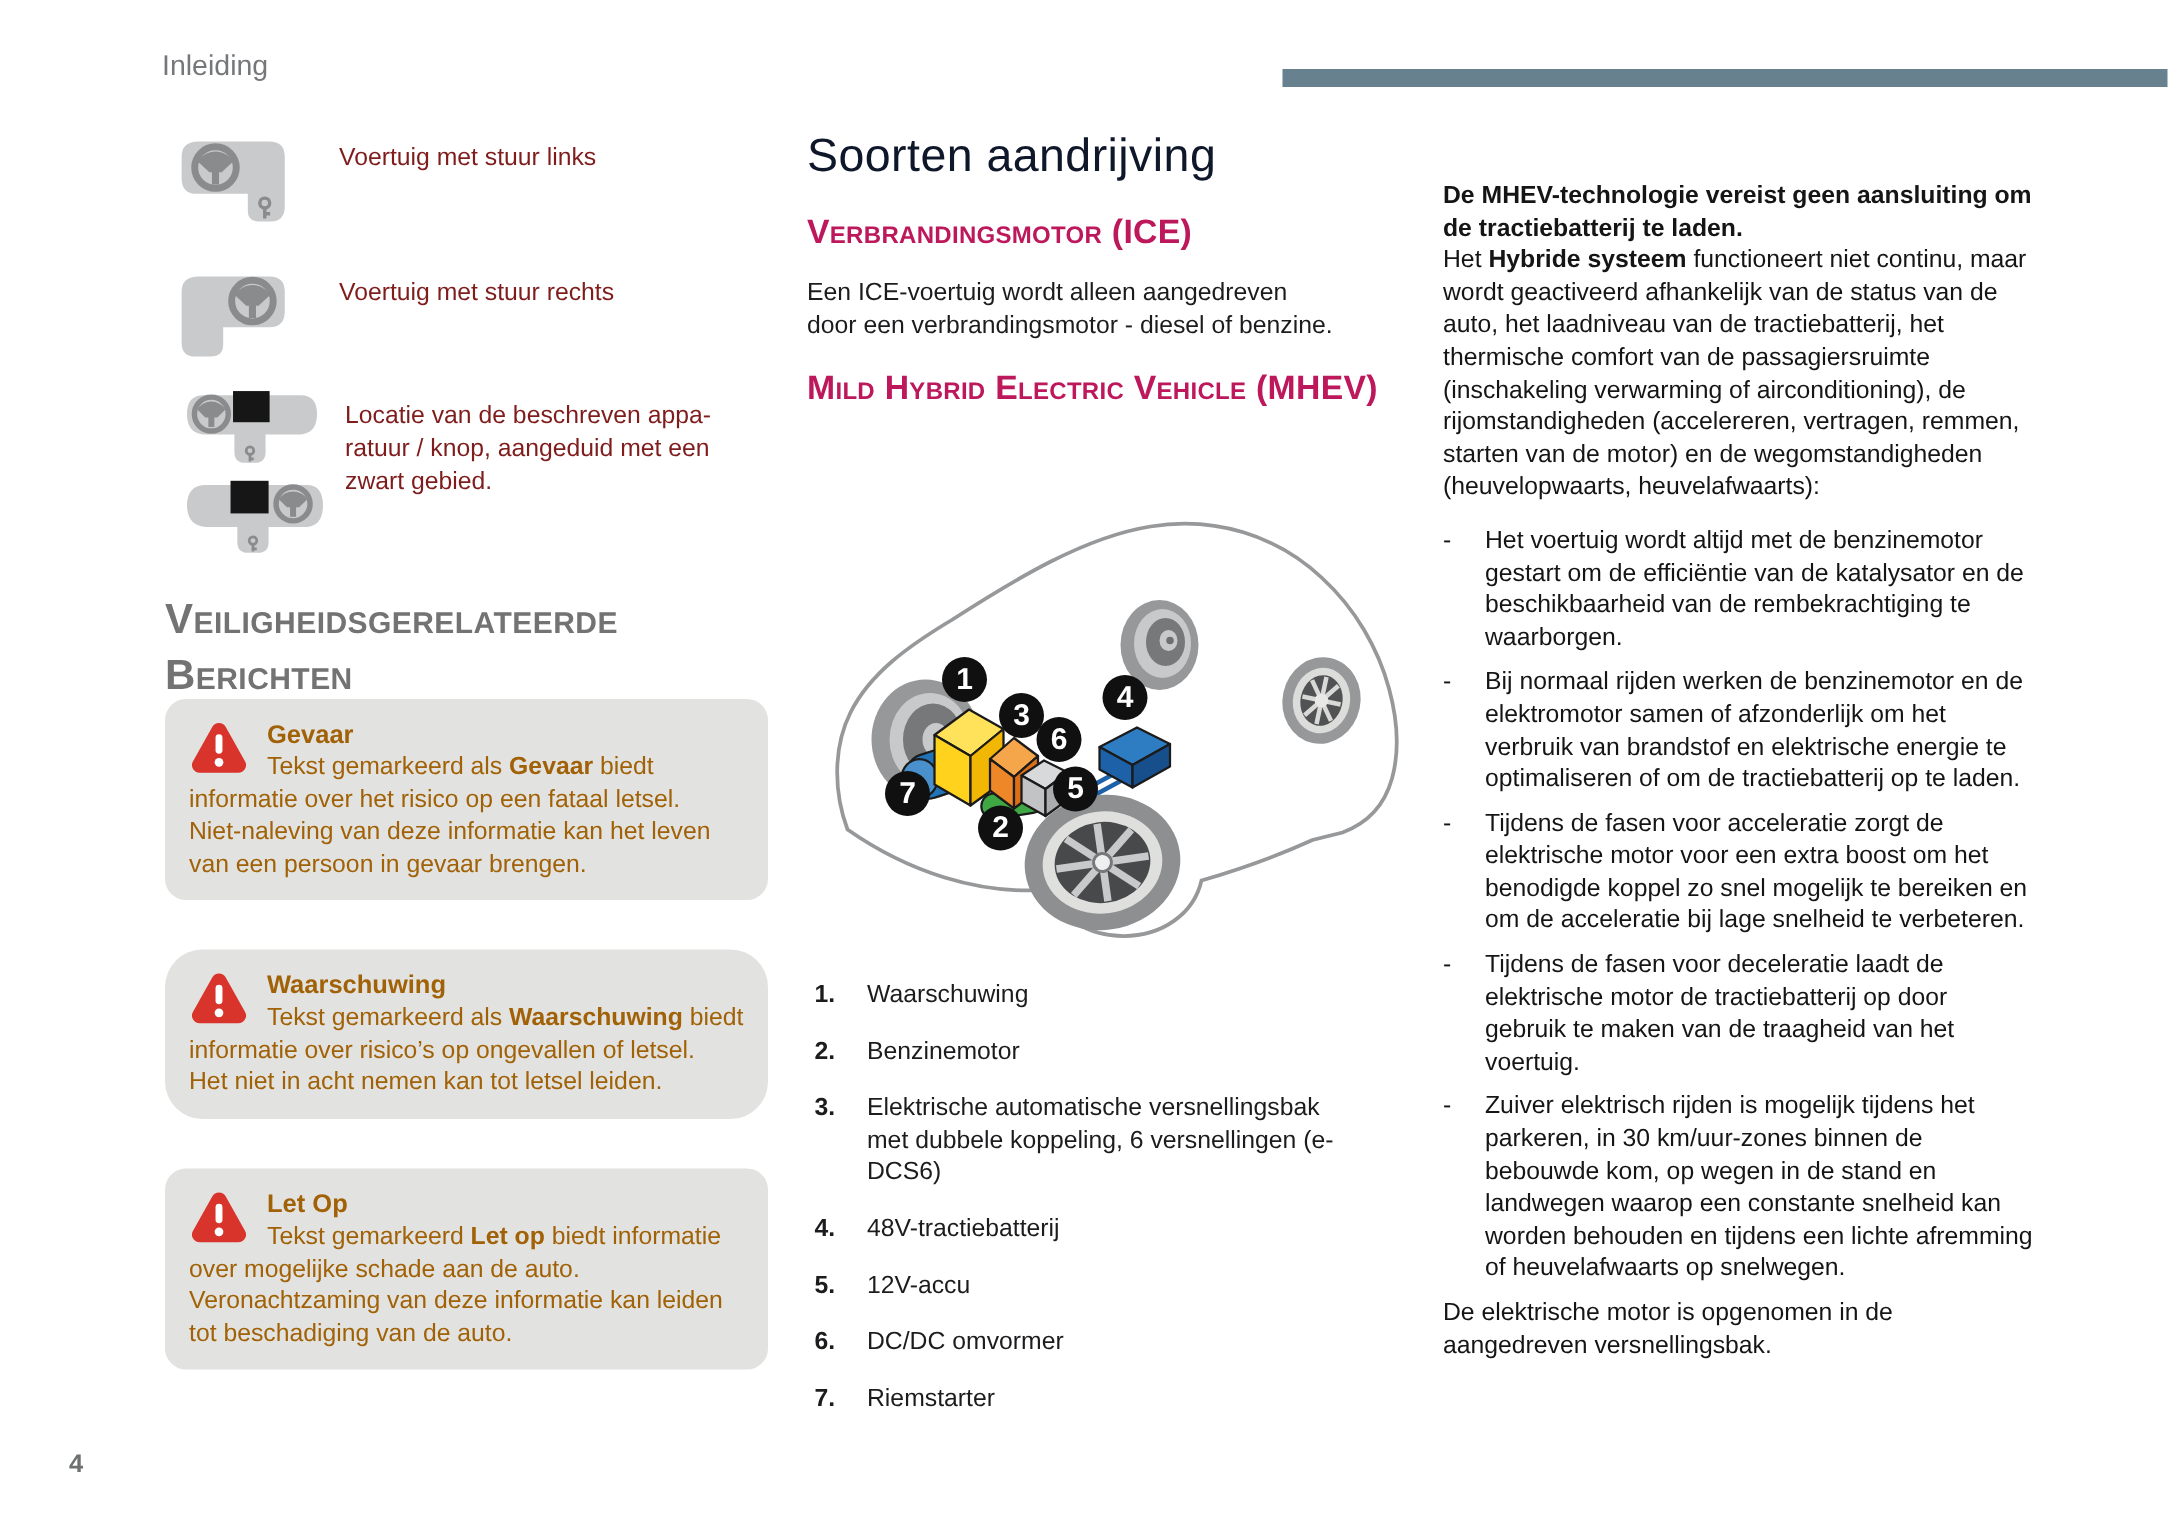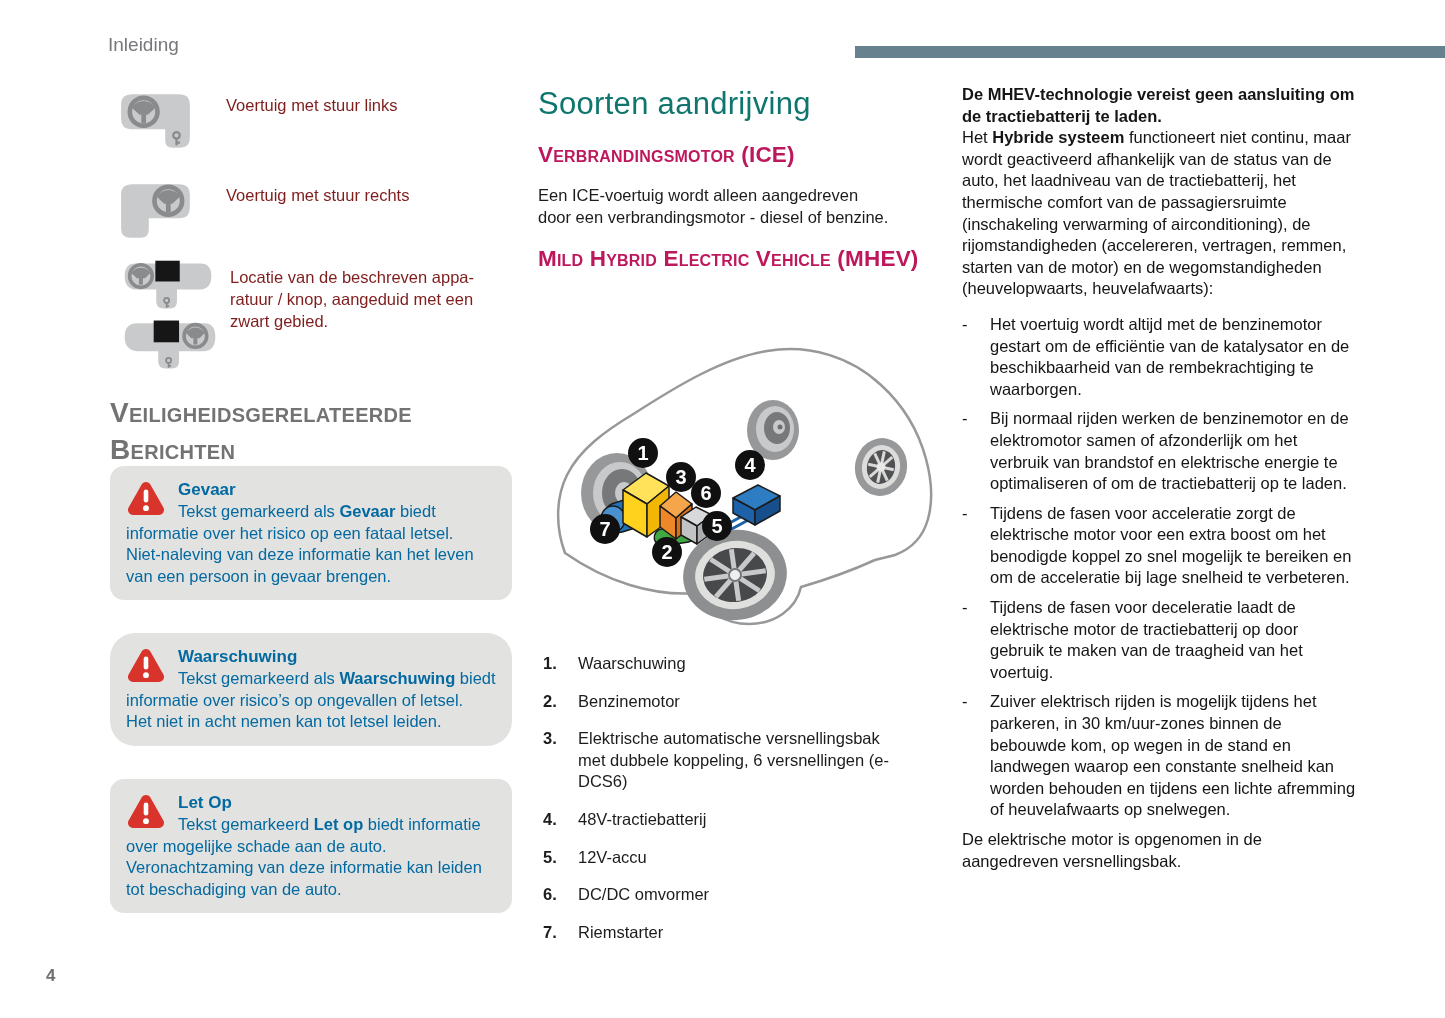--- a/index.html
+++ b/index.html
@@ -19,45 +19,45 @@
   .legend-row{left:118px;display:flex;align-items:flex-start;width:400px;}
   .legend-row .icons{flex:0 0 108px;}
   .icons3{display:flex;flex-direction:column;gap:2px;flex:0 0 112px;}
   .legend-label{font-size:16.5px;line-height:22px;padding-top:4px;color:#7f1d1d;}
   .pre{white-space:pre-line;}
 
   
   .sec-heading{left:110px;top:394px;width:360px;font-weight:bold;font-size:28px;
     line-height:37px;font-variant:small-caps;letter-spacing:.3px;color:#737373;}
   .warnbox{left:110px;width:402px;background:#E2E2E0;border-radius:14px;
-    padding:13px 16px;box-sizing:border-box;font-size:16.5px;line-height:21.6px;color:#0369a1;}
+    padding:13px 16px;box-sizing:border-box;font-size:16.5px;line-height:21.6px;color:#a16207;}
   .warnbox .tri{float:left;width:40px;height:36px;margin:1px 12px 4px 0;}
   .wtitle{font-weight:bold;font-size:17px;line-height:22px;}
   .box1{top:466px;} .box2{top:633px;border-radius:25px;} .box3{top:779px;}
 
   
-  .mid-title{left:538px;top:86px;font-size:31px;color:#0f766e;letter-spacing:.3px;}
+  .mid-title{left:538px;top:86px;font-size:31px;color:#0f172a;letter-spacing:.3px;}
   .h-small{font-weight:bold;font-size:22.5px;font-variant:small-caps;letter-spacing:.2px;color:#be185d;}
   .h-ice{left:538px;top:142px;}
   .p-ice{left:538px;top:185px;width:400px;font-size:16.5px;line-height:21.6px;}
   .h-mhev{left:538px;top:242px;width:390px;line-height:34px;}
   .diagram{left:553px;top:343px;width:392px;height:292px;}
   .dbadge{position:absolute;width:30px;height:30px;border-radius:50%;background:#101010;
     color:#fff;font-weight:bold;font-size:20px;display:flex;align-items:center;justify-content:center;}
   .b1{left:75px;top:95px;} .b2{left:99px;top:194px;} .b3{left:113px;top:119px;}
   .b4{left:182px;top:107px;} .b5{left:149px;top:168px;} .b6{left:138px;top:135px;}
   .b7{left:37px;top:171px;}
   .legend-list{left:543px;top:653px;width:398px;font-size:16.5px;line-height:21.6px;}
   .legend-item{display:flex;margin-bottom:16px;}
   .legend-item .num{flex:0 0 35px;font-weight:bold;}
   .legend-item .lab{white-space:pre-line;}
 
   
   .rightcol{left:962px;top:84px;width:394px;font-size:16.5px;line-height:21.6px;color:#151515;}
-  .rc-intro{margin-bottom:14px;}
+  .rc-intro{margin-bottom:14px;margin-top:36px;}
   .bullet{display:flex;margin-bottom:8px;}
   .bullet .dash{flex:0 0 28px;}
   .rc-closing{margin-top:8px;}
 </style>
 </head>
 <body>
 
 <div class="abs hdr">Inleiding</div>
 <div class="abs accent-bar"></div>
 <div class="abs pagenum">4</div>

